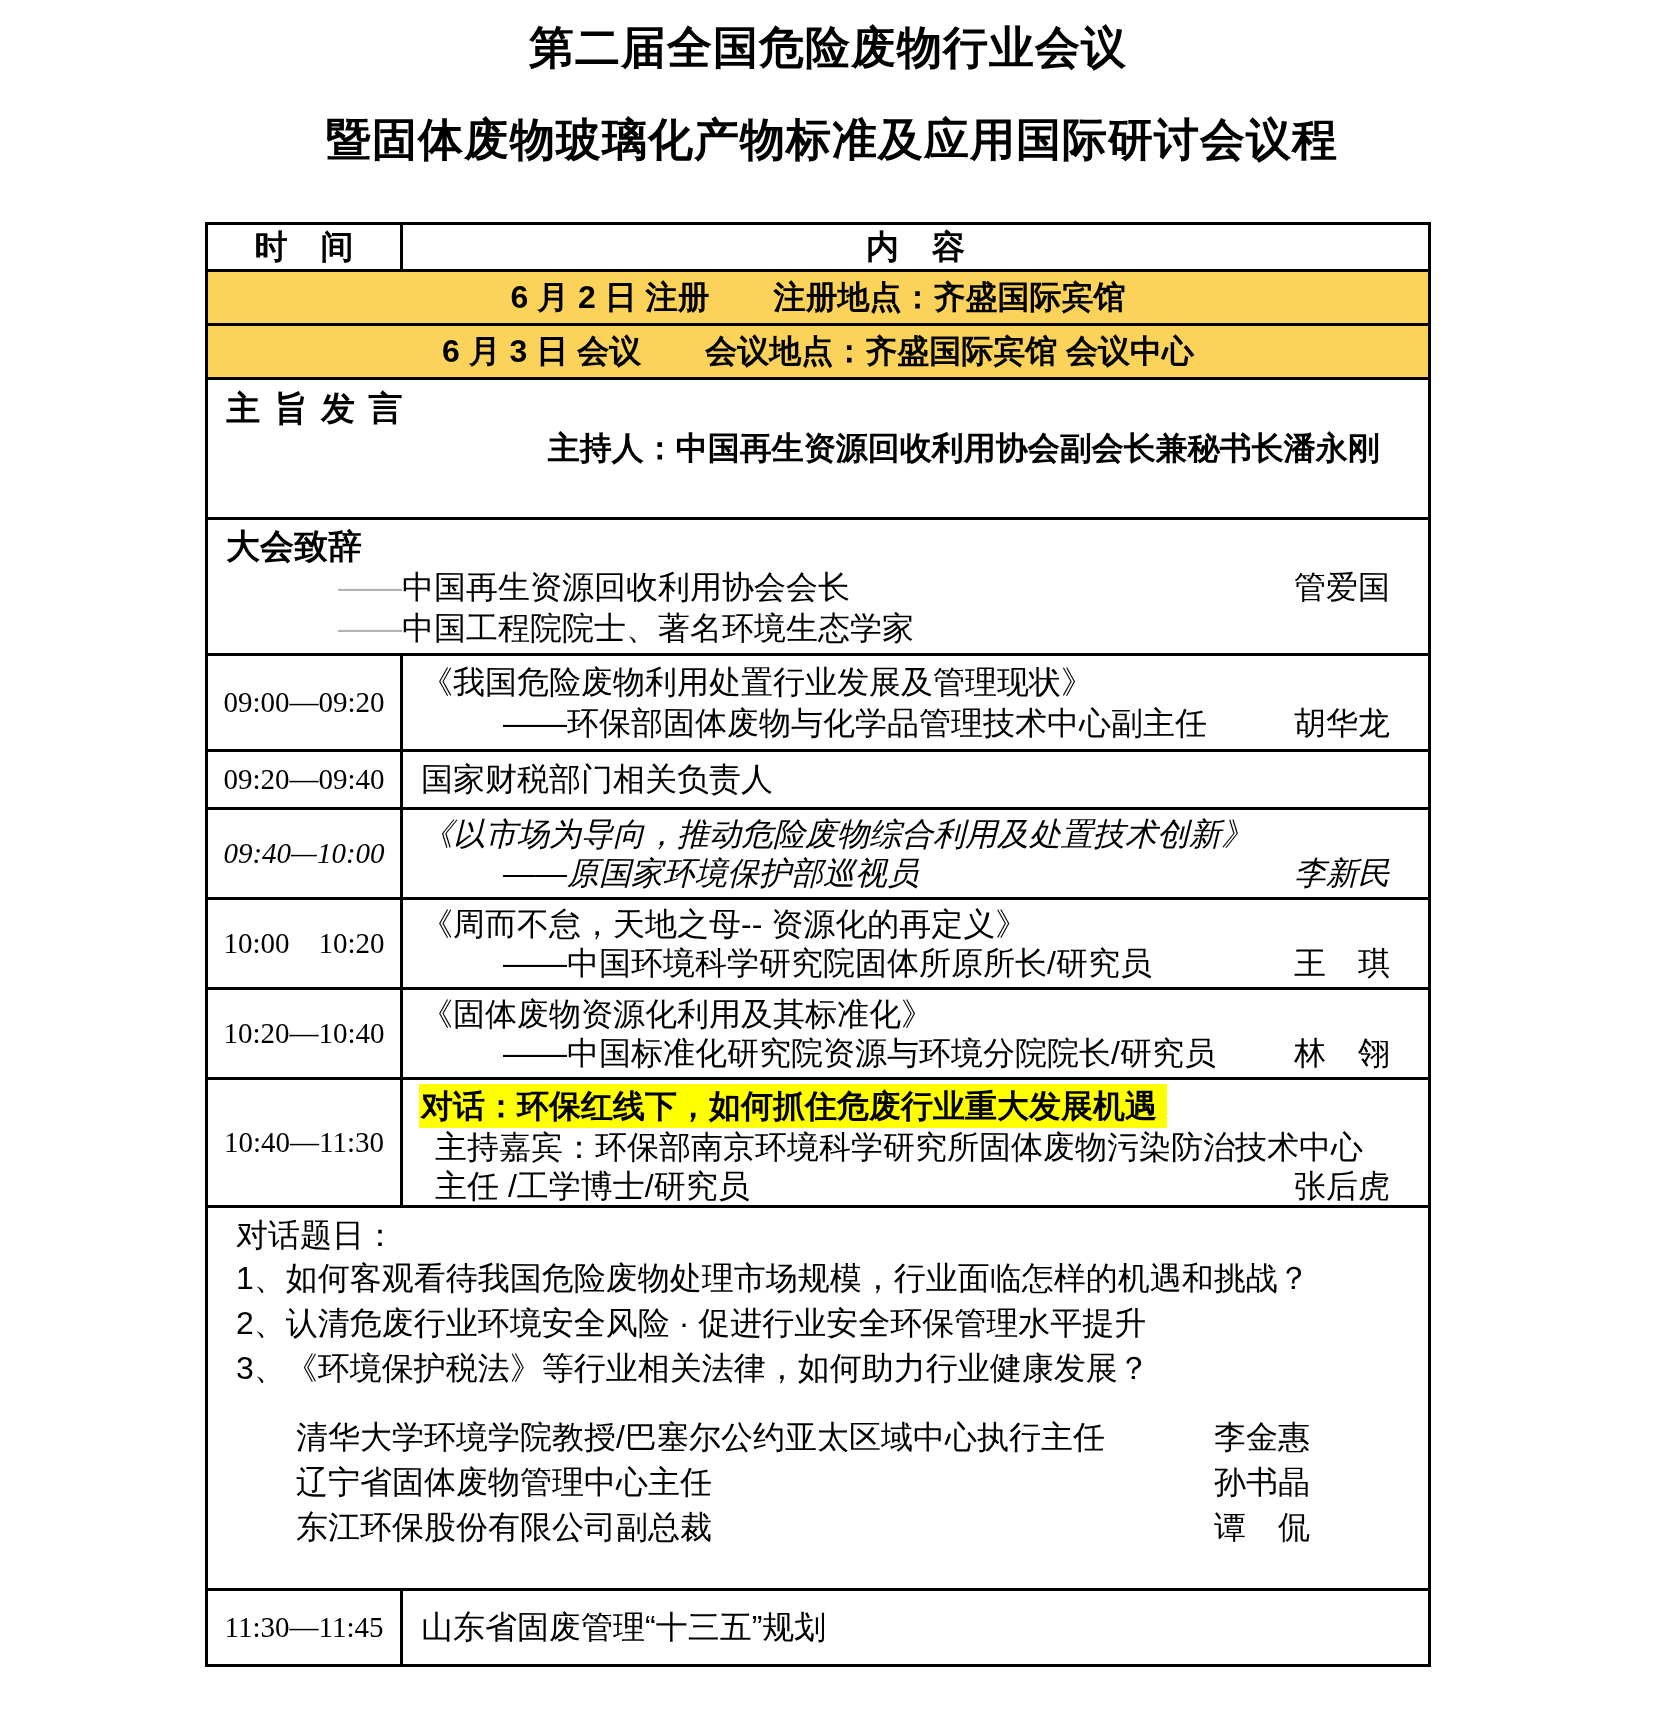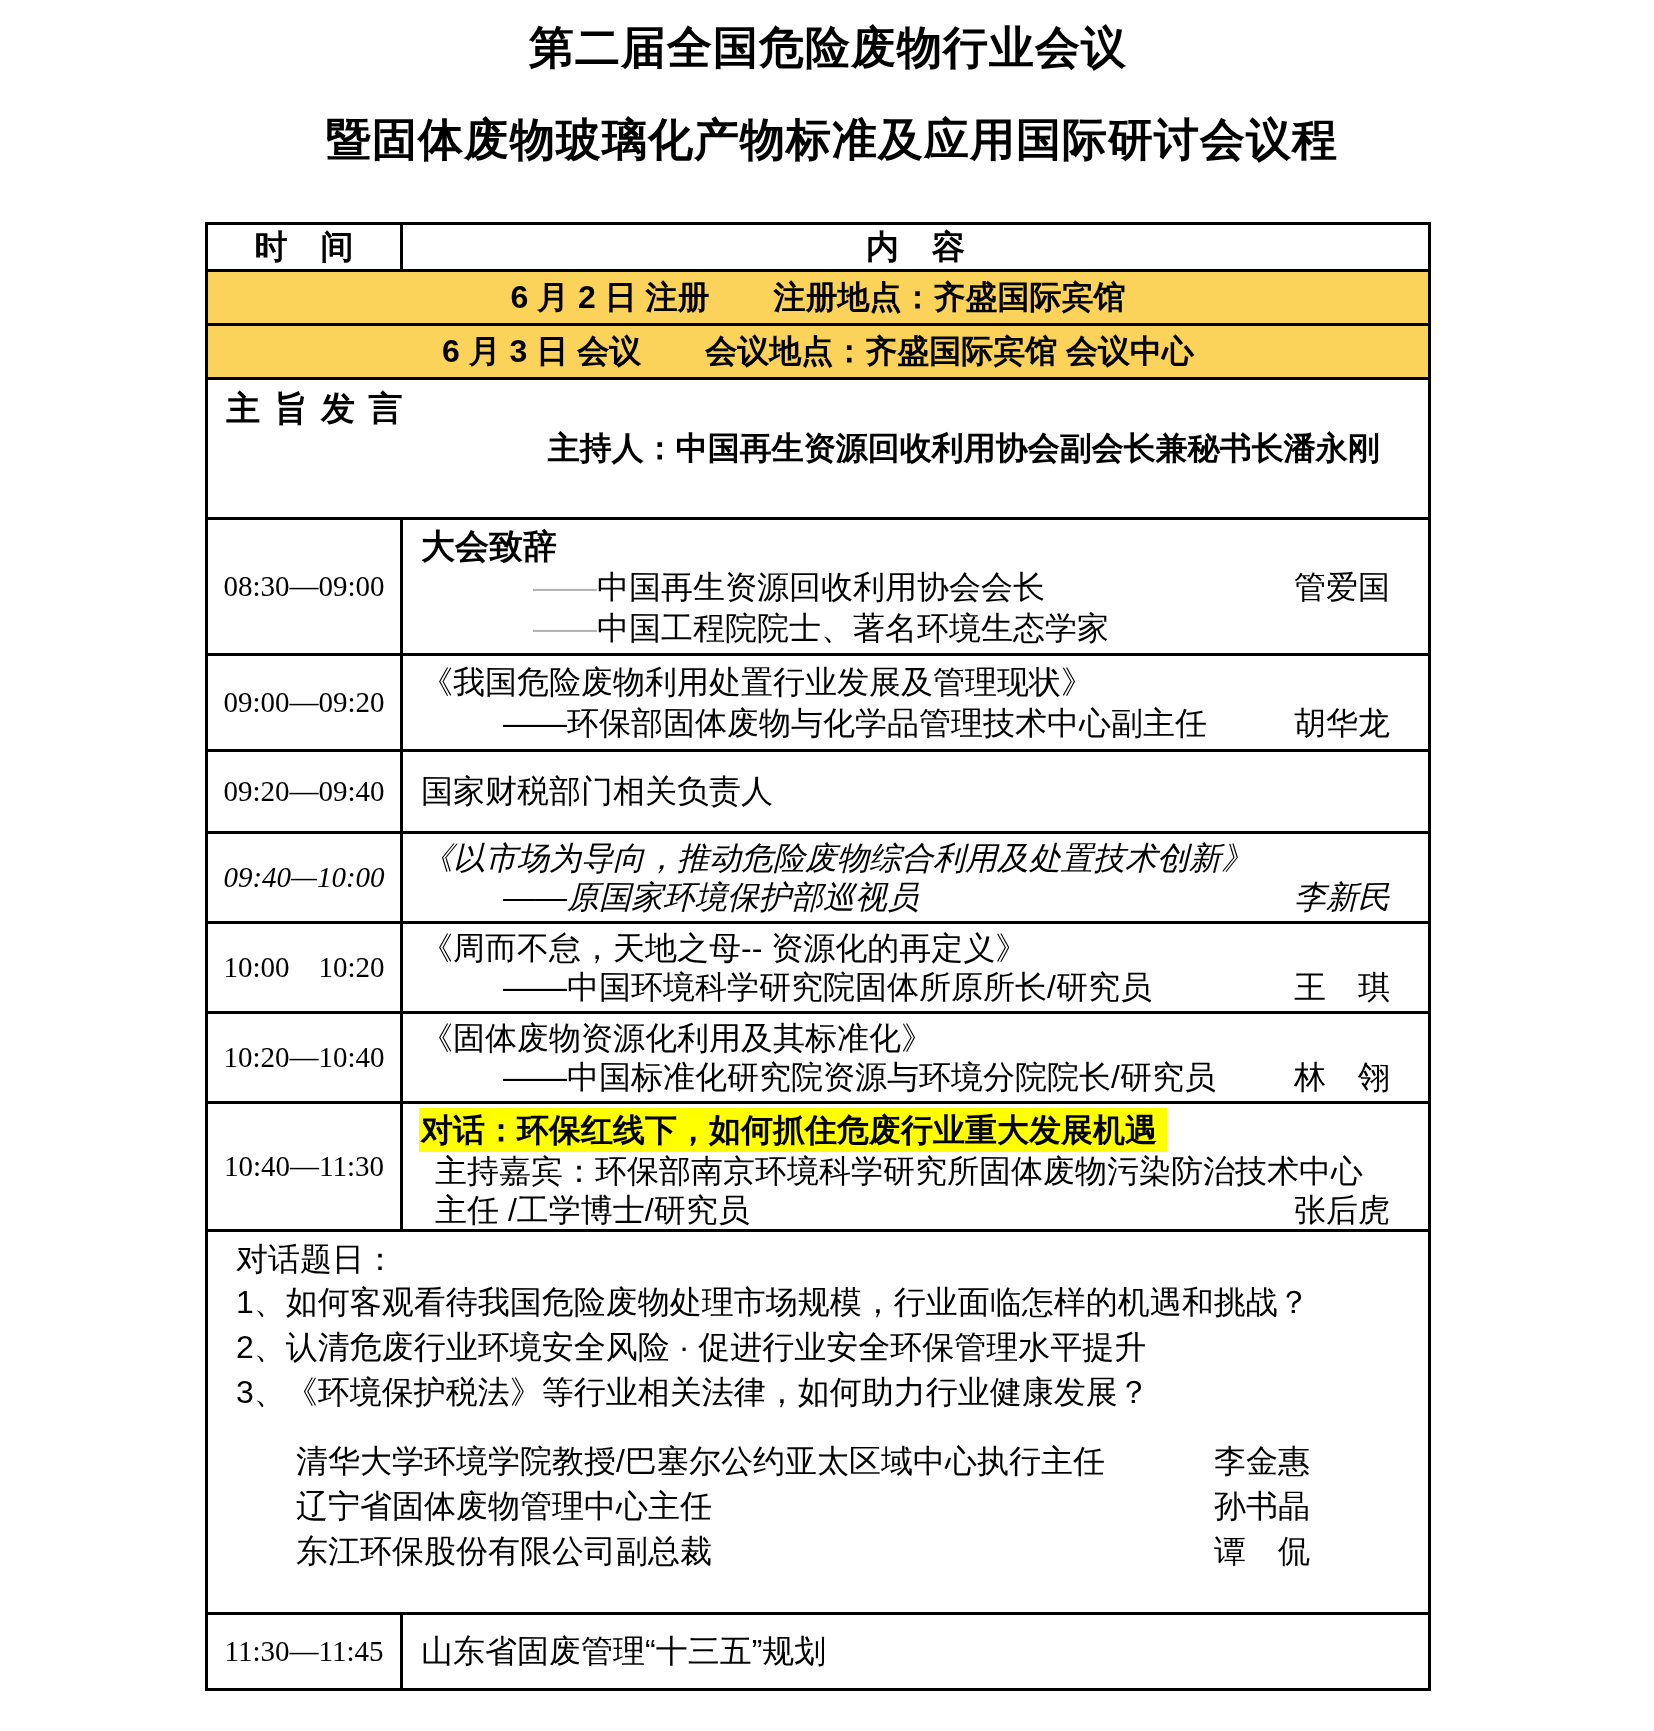--- a/index.html
+++ b/index.html
@@ -56,21 +56,21 @@
   
   .keynote-row{height:140px;flex-direction:row;justify-content:space-evenly;padding:6px 0;}
   .keynote-title{text-align:center;font-weight:bold;font-size:34px;letter-spacing:2px;}
   .host-line{display:flex;align-items:center;font-weight:bold;font-size:32px;
              padding-left:125px;padding-right:30px;}
   .host-line .name{margin-left:auto;white-space:pre;}
 
   
   .r0830{height:136px;}
   .r0900{height:96px;}
-  .r0920{height:82px;}
+  .r0920{height:58px;}
   .r0940{height:90px;font-style:italic;}
   .r1000{height:90px;}
   .r1020{height:90px;}
   .r1040{height:128px;}
   .r1130{height:76px;}
 
   .hl-line{padding-left:16px;}
   .hl{background:#FFFF00;font-weight:bold;padding:3px 10px 3px 2px;}
   .plain{padding-left:32px;}
 
@@ -102,21 +102,20 @@
 
   <div class="row keynote-row">
     <div class="keynote-title">主 旨 发 言</div>
     <div class="host-line">
       <span>主持人：中国再生资源回收利用协会副会长兼秘书长</span>
       <span class="name">潘永刚</span>
     </div>
   </div>
 
   <div class="row r0830">
-    <div class="tcell">08:30—09:00</div>
     <div class="ccell">
       <div class="line session-title bold">大会致辞</div>
       <div class="line org-wide">
         <span class="dash faded">——</span>
         <span>中国再生资源回收利用协会会长</span>
         <span class="name">管爱国</span>
       </div>
       <div class="line org-wide">
         <span class="dash faded">——</span>
         <span>中国工程院院士、著名环境生态学家</span>

